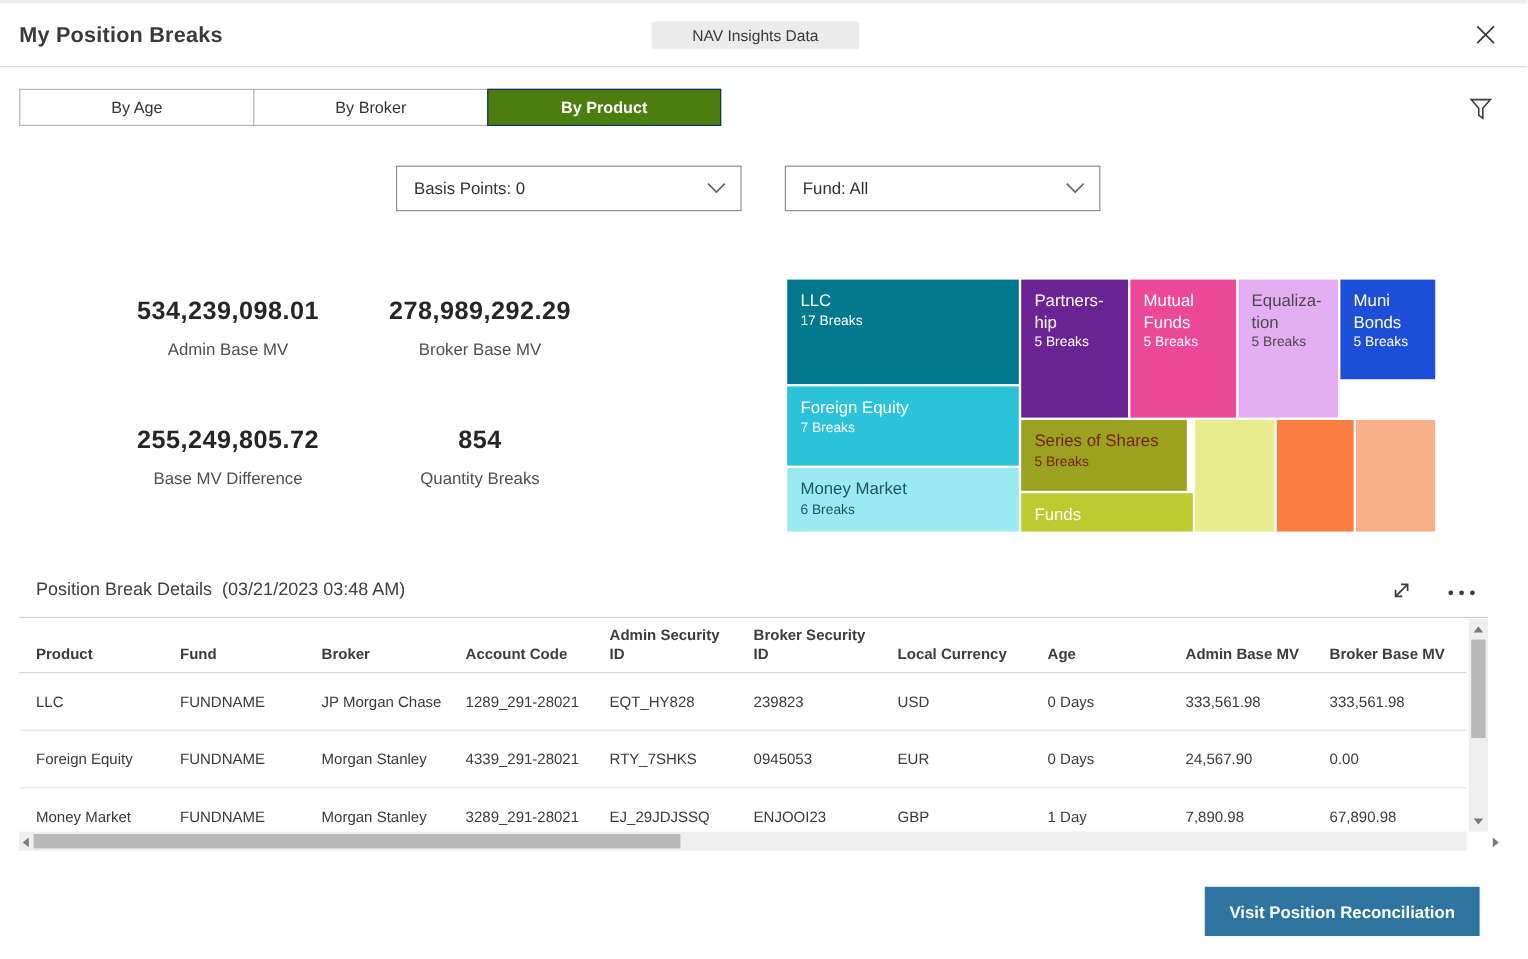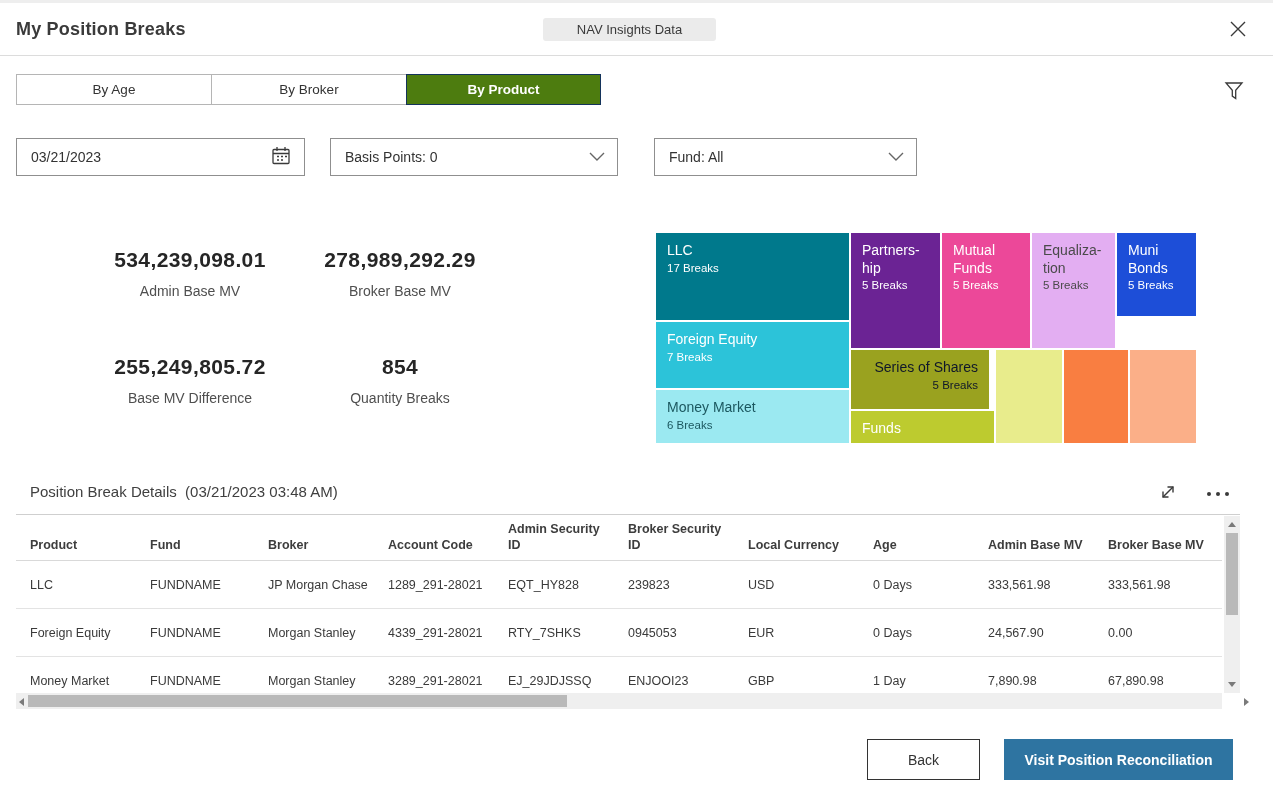--- a/index.html
+++ b/index.html
@@ -83,30 +83,20 @@
       <button class="tab">By Age</button>
       <button class="tab">By Broker</button>
       <button class="tab active">By Product</button>
     </div>
   <button class="filter-btn" aria-label="Filter">
     <svg width="24" height="24" viewBox="0 0 24 24">
         <path d="M4 4h16l-6.3 7.2v8.3l-3.4-2.4v-5.9z" fill="none" stroke="#3a3a3a" stroke-width="1.3"></path>
       </svg>
   </button>
 
-  <div class="field field-date">
-    <span>03/21/2023</span>
-    <span>
-      <svg width="22" height="22" viewBox="0 0 22 22" fill="none" stroke="#3a3a3a" stroke-width="1.3">
-        <rect x="3" y="4.5" width="16" height="14" rx="1"></rect>
-        <path d="M7 2v4M15 2v4M3 8.5h16"></path>
-        <path d="M7 11.5h2M11 11.5h2M15 11.5h2M7 15h2M11 15h2" stroke-width="1.6"></path>
-      </svg>
-    </span>
-  </div>
   <div class="field field-bp">
     <span>Basis Points: 0</span>
     <span>
       <svg width="16" height="10" viewBox="0 0 16 10">
           <polyline points="1,1 8,8 15,1" fill="none" stroke="#666" stroke-width="1.4"></polyline>
         </svg>
     </span>
   </div>
   <div class="field field-fund">
     <span>Fund: All</span>
@@ -158,21 +148,21 @@
         <div class="tm-breaks">5 Breaks</div>
       </div>
       <div class="tm-cell" style="left: 376px; top: 0px; width: 83px; height: 115px; background: rgb(227, 174, 242); color: rgb(74, 74, 74);">
         <div class="tm-label">Equaliza­tion</div>
         <div class="tm-breaks">5 Breaks</div>
       </div>
       <div class="tm-cell" style="left: 461px; top: 0px; width: 79px; height: 83px; background: #1d4ed8; color: rgb(255, 255, 255);">
         <div class="tm-label">Muni Bonds</div>
         <div class="tm-breaks">5 Breaks</div>
       </div>
-      <div class="tm-cell" style="left: 195px; top: 117px; width: 138px; height: 59px; background: rgb(154, 162, 31); color: #0f172a; text-align: right;">
+      <div class="tm-cell" style="left: 195px; top: 117px; width: 138px; height: 59px; background: rgb(154, 162, 31); color: #7f1d1d;">
         <div class="tm-label">Series of Shares</div>
         <div class="tm-breaks">5 Breaks</div>
       </div>
       <div class="tm-cell" style="left: 195px; top: 178px; width: 143px; height: 32px; background: rgb(189, 203, 47); color: rgb(255, 255, 255);">
         <div class="tm-label">Funds</div>
       </div>
       <div class="tm-cell" style="left: 340px; top: 117px; width: 66px; height: 93px; background: rgb(232, 236, 140); color: rgb(74, 74, 74);"></div>
       <div class="tm-cell" style="left: 408px; top: 117px; width: 64px; height: 93px; background: rgb(249, 126, 65); color: rgb(255, 255, 255);"></div>
       <div class="tm-cell" style="left: 474px; top: 117px; width: 66px; height: 93px; background: rgb(251, 175, 136); color: rgb(255, 255, 255);"></div>
     </div>
@@ -254,16 +244,15 @@
     <span class="harrow-l"></span>
     <span class="hthumb"></span>
   </div>
   <div class="vscroll">
     <span class="varrow-u"></span>
     <span class="vthumb"></span>
     <span class="varrow-d"></span>
   </div>
   <span class="harrow-r" style="position:absolute; left:1244px; top:695px;"></span>
 
-  <button class="btn-back">Back</button>
   <button class="btn-visit">Visit Position Reconciliation</button>
 
 </div>
 
 </body></html>

